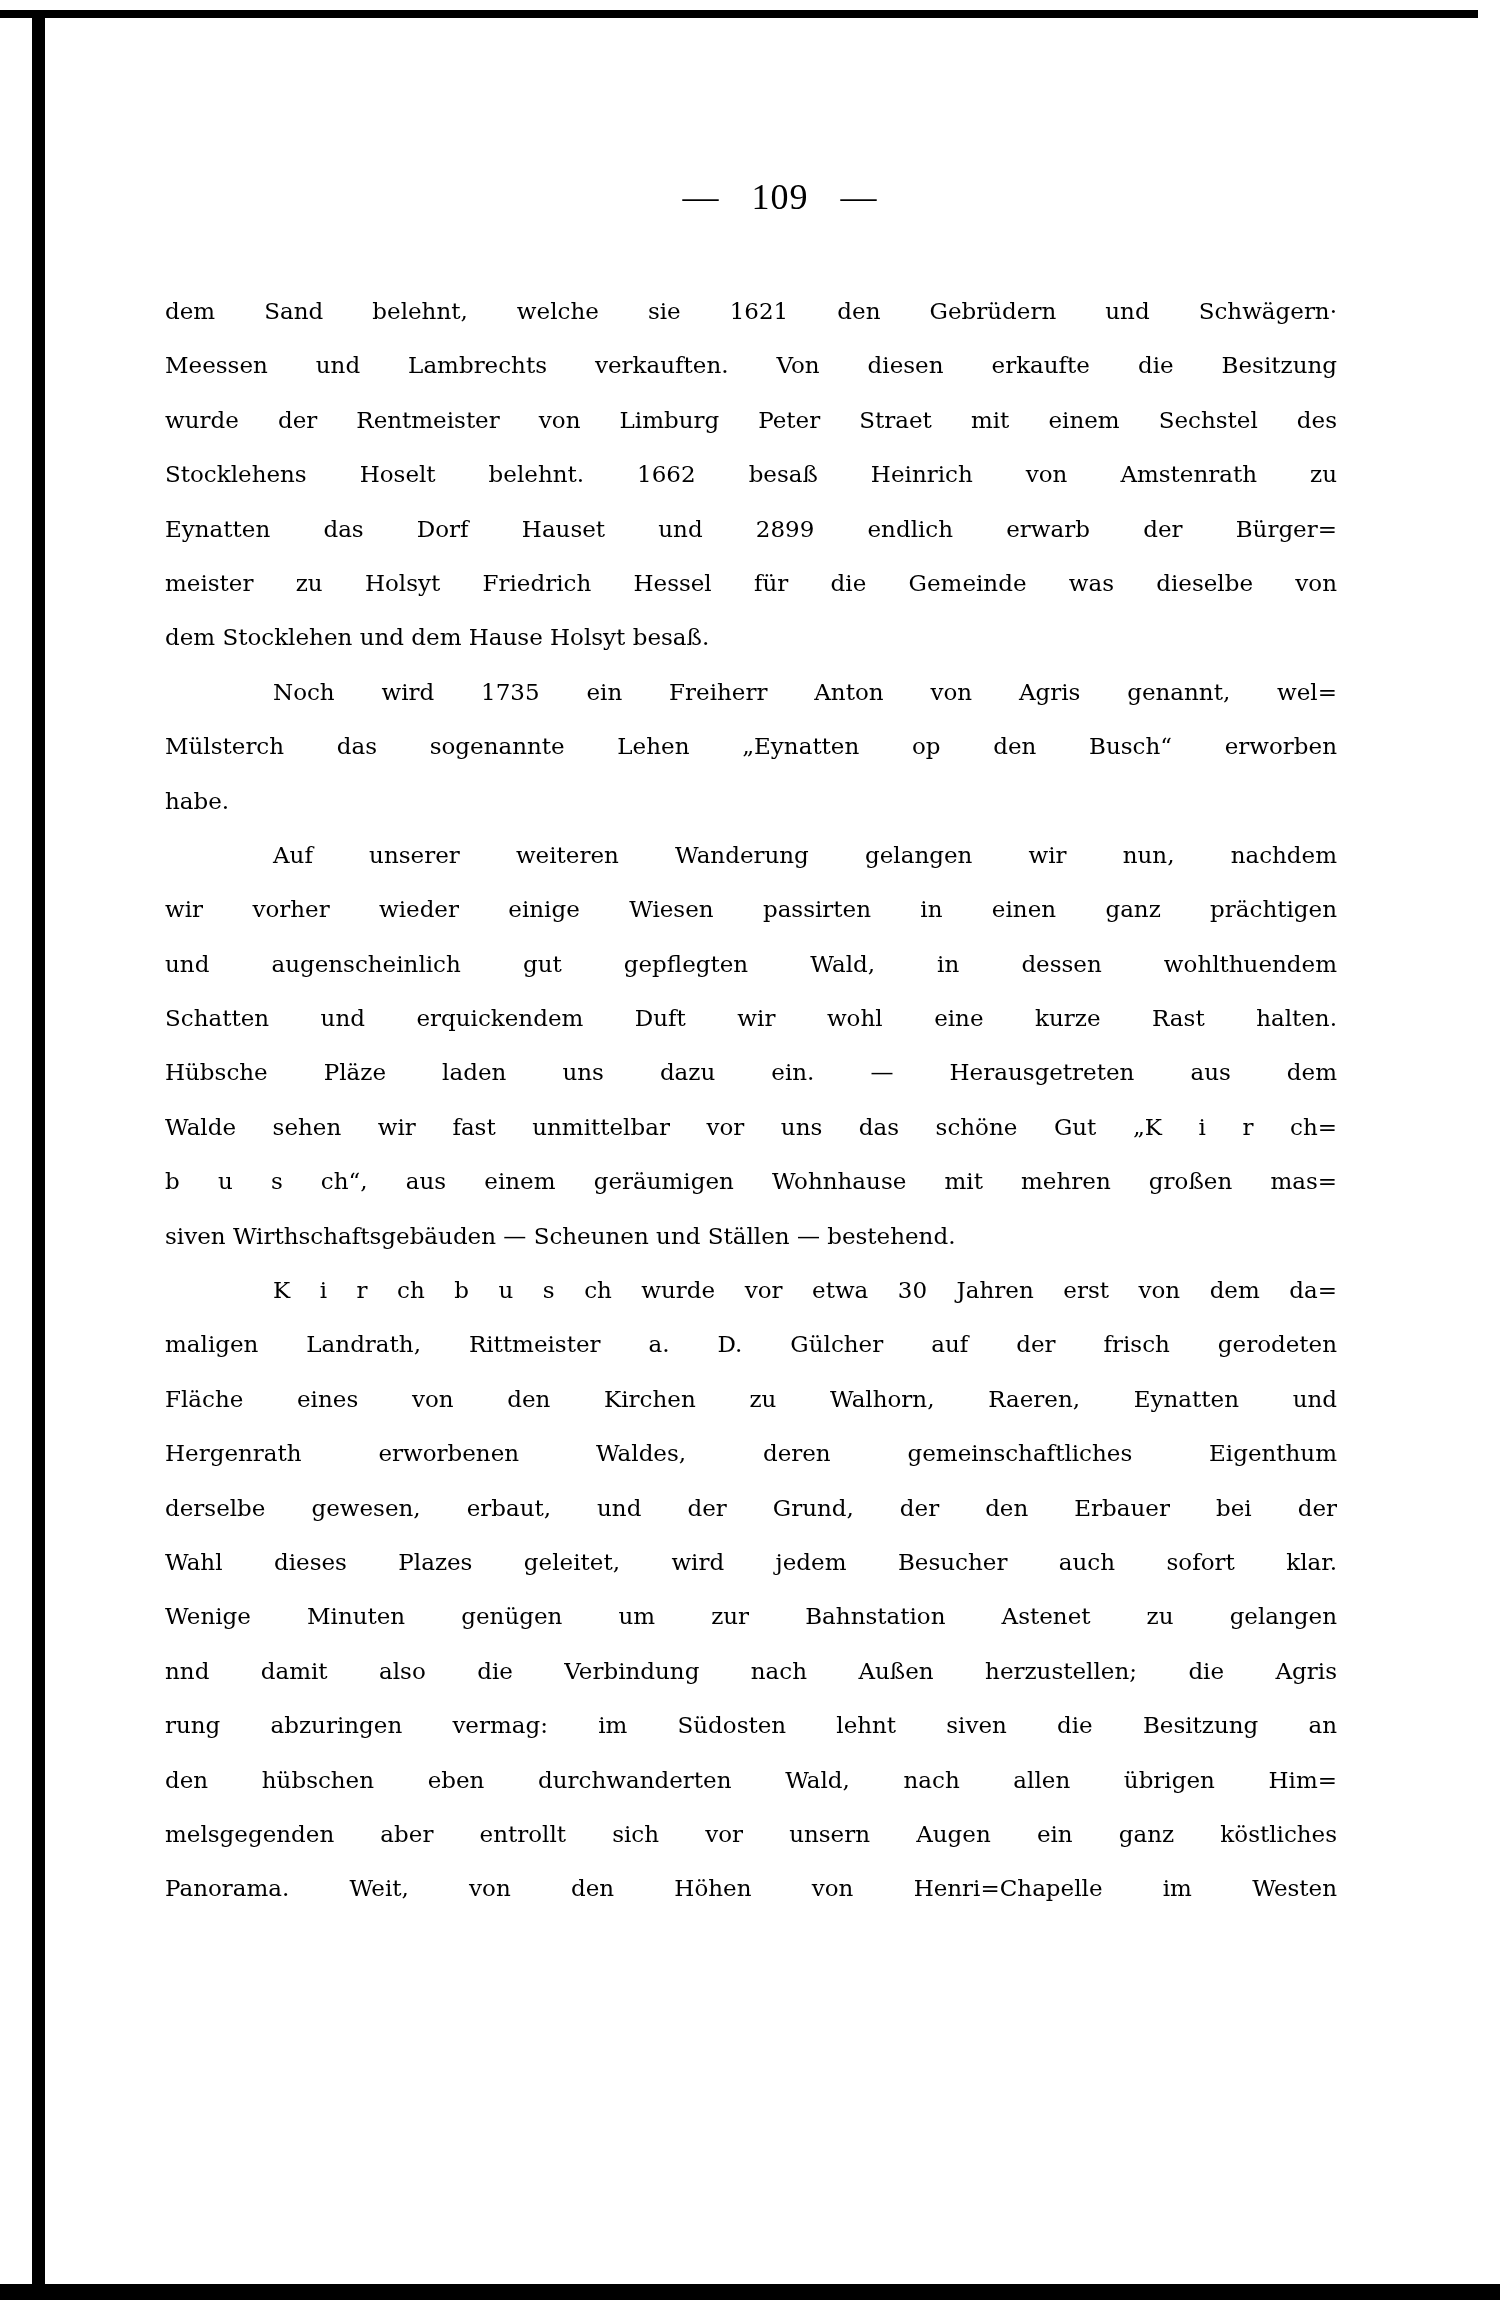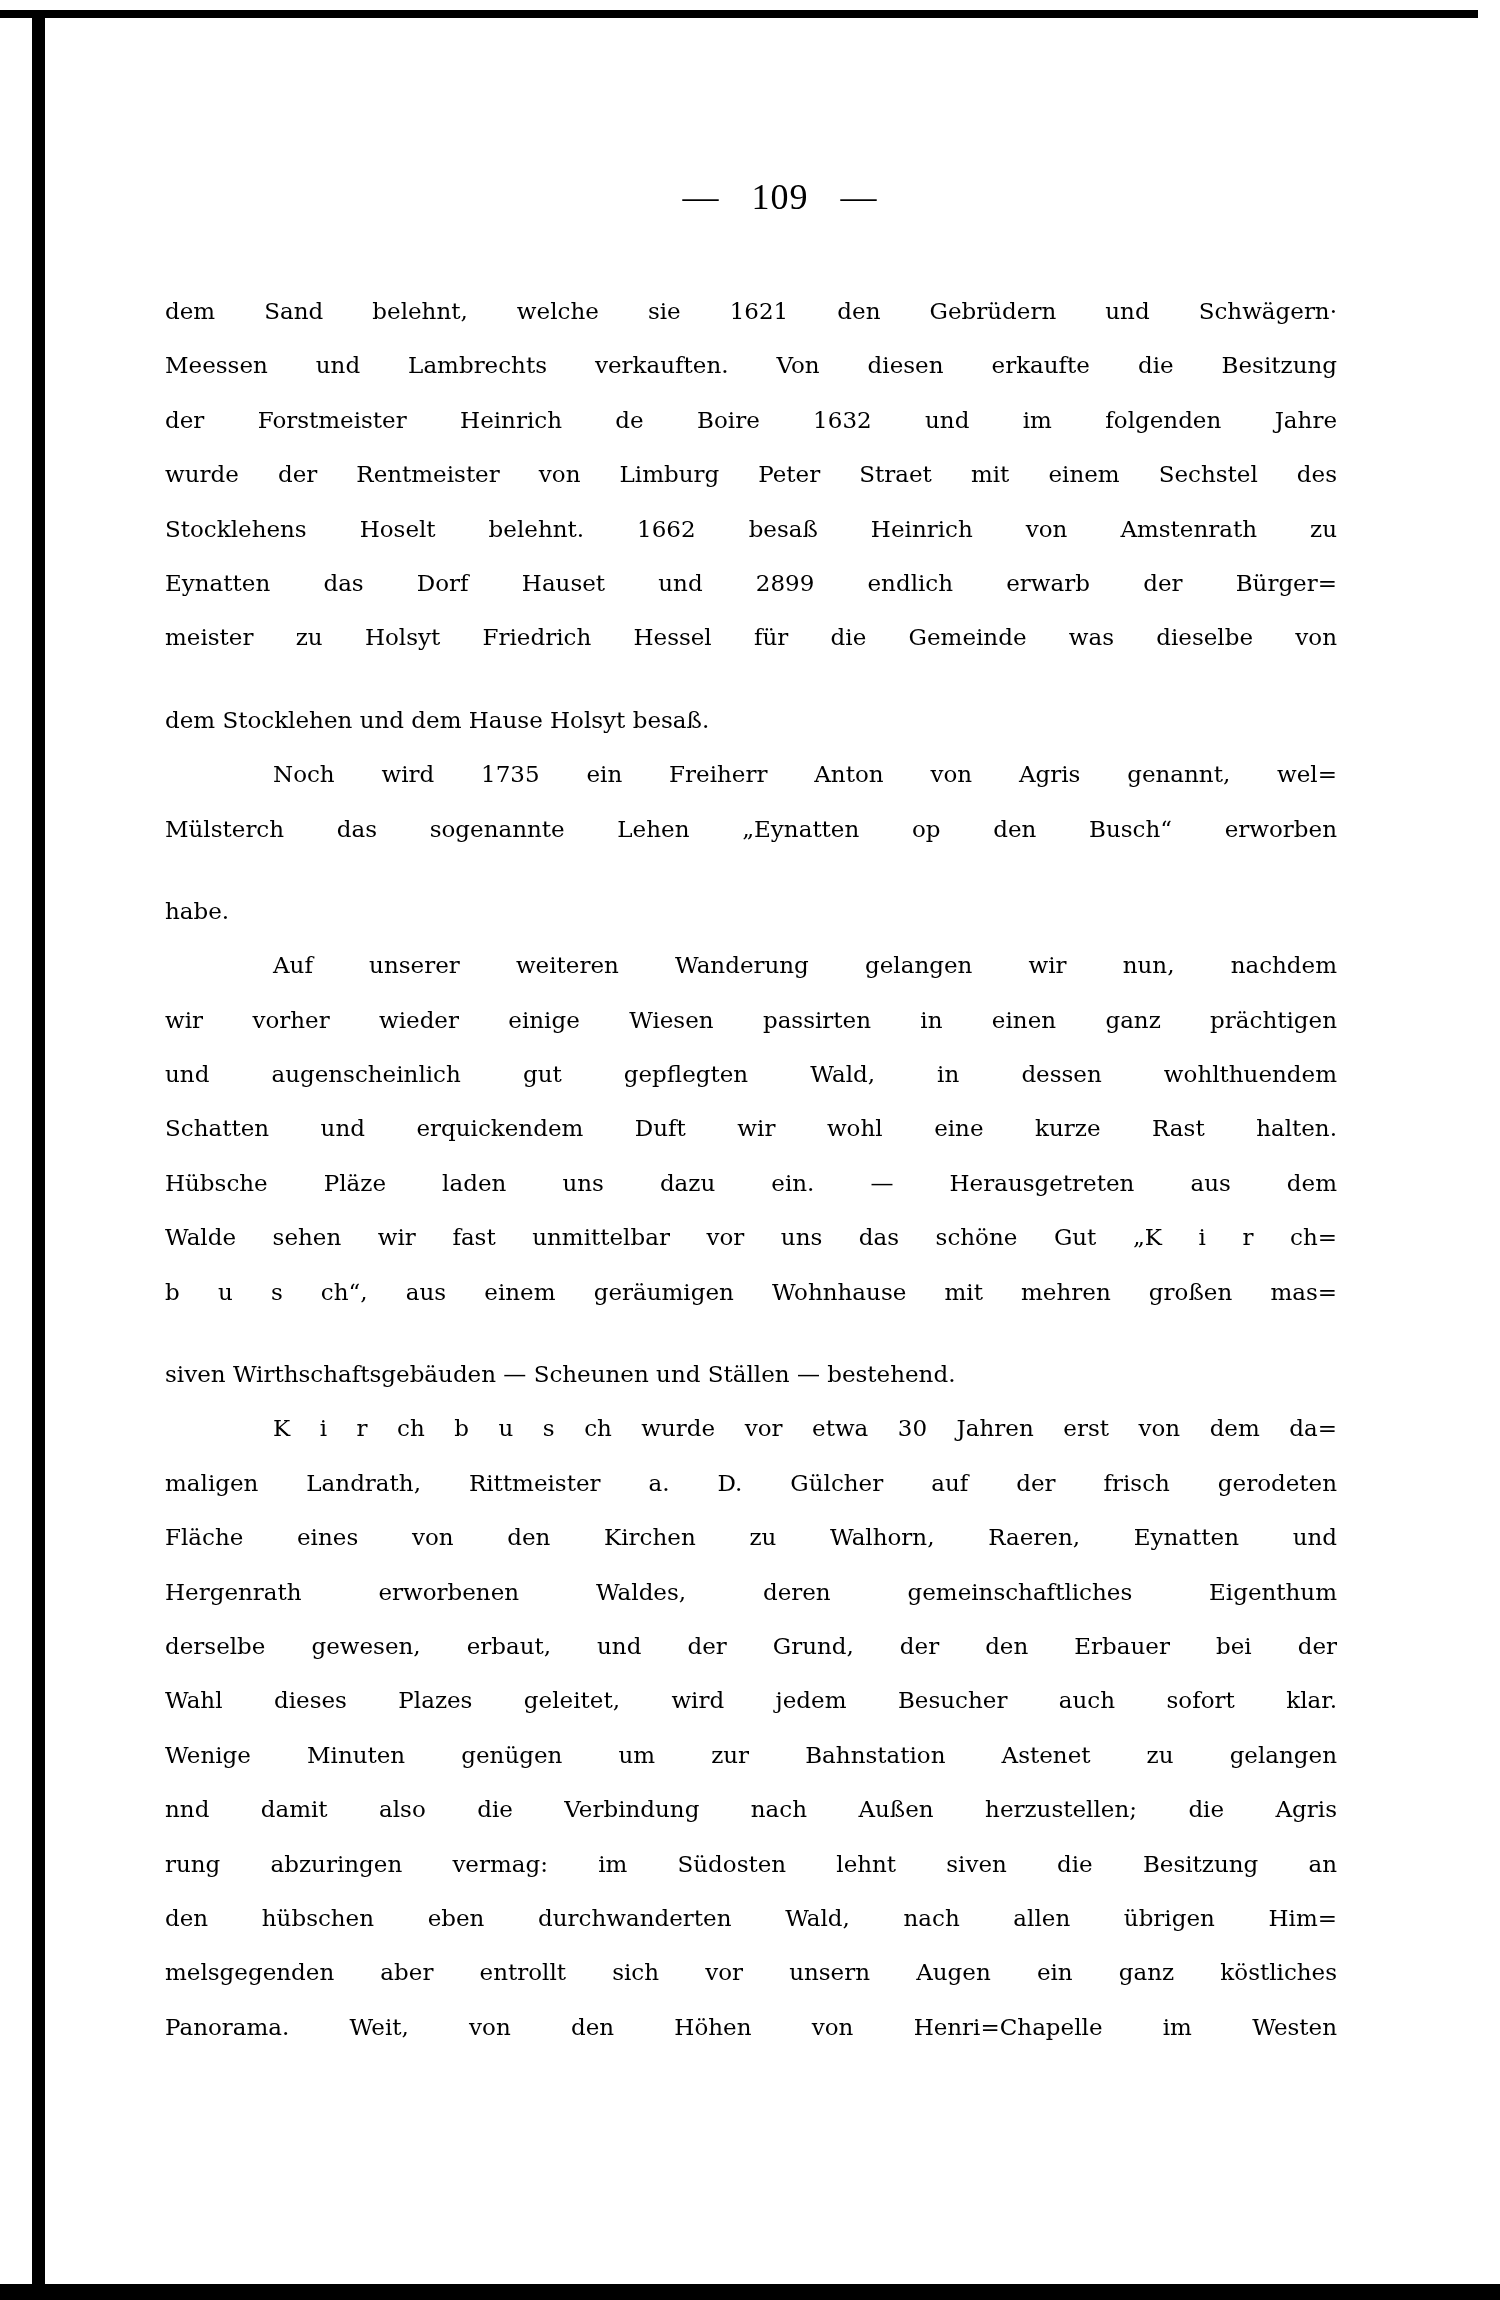--- a/index.html
+++ b/index.html
@@ -39,37 +39,36 @@
     .line {
       height: 54.4px;
       line-height: 54.4px;
       font-size: 23px;
       white-space: nowrap;
       text-align: justify;
       text-align-last: justify;
       overflow: hidden;
     }
     .line.indent { padding-left: 108px; }
-    .line.last { text-align-last: left; margin-top: 28px; }
+    .line.last { text-align-last: left; }
   </style>
 </head>
 <body>
 
 <div class="border-top"></div>
 <div class="border-left"></div>
 <div class="border-bottom"></div>
 
 <div class="page-number">— 109 —</div>
 
 <div class="text-block">
 
   <div>
     <div class="line">dem Sand belehnt, welche sie 1621 den Gebrüdern und Schwägern·</div>
     <div class="line">Meessen und Lambrechts verkauften.  Von diesen erkaufte die Besitzung</div>
-    <div class="line">der Forstmeister Heinrich de Boire 1632 und im folgenden Jahre</div>
     <div class="line">wurde der Rentmeister von Limburg Peter Straet mit einem Sechstel des</div>
     <div class="line">Stocklehens Hoselt belehnt.  1662 besaß Heinrich von Amstenrath zu</div>
     <div class="line">Eynatten das Dorf Hauset und 2899 endlich erwarb der Bürger=</div>
     <div class="line">meister zu Holsyt Friedrich Hessel für die Gemeinde was dieselbe von</div>
     <div class="line last">dem Stocklehen und dem Hause Holsyt besaß.</div>
   </div>
 
   <div>
     <div class="line indent">Noch wird 1735 ein Freiherr Anton von Agris genannt, wel=</div>
     <div class="line">Mülsterch das sogenannte Lehen „Eynatten op den Busch“ erworben</div>

